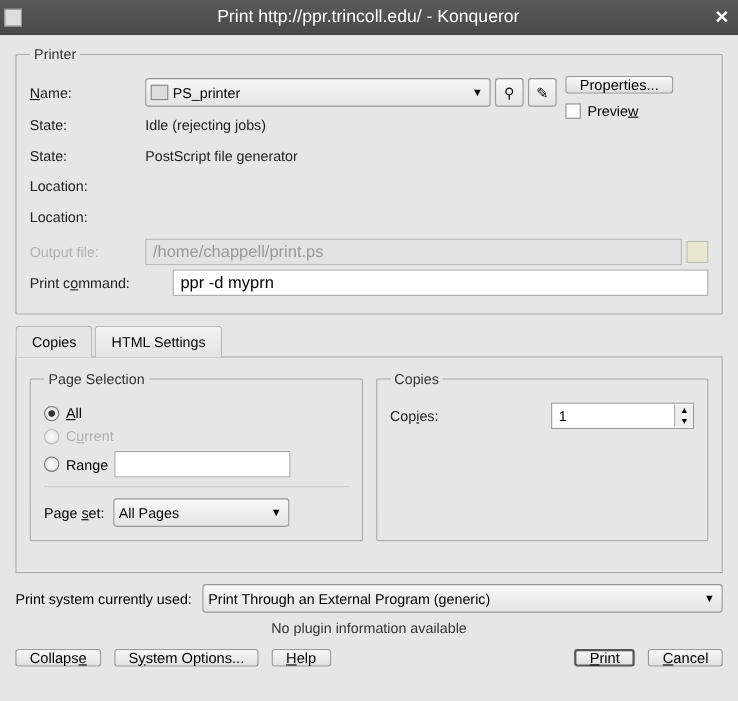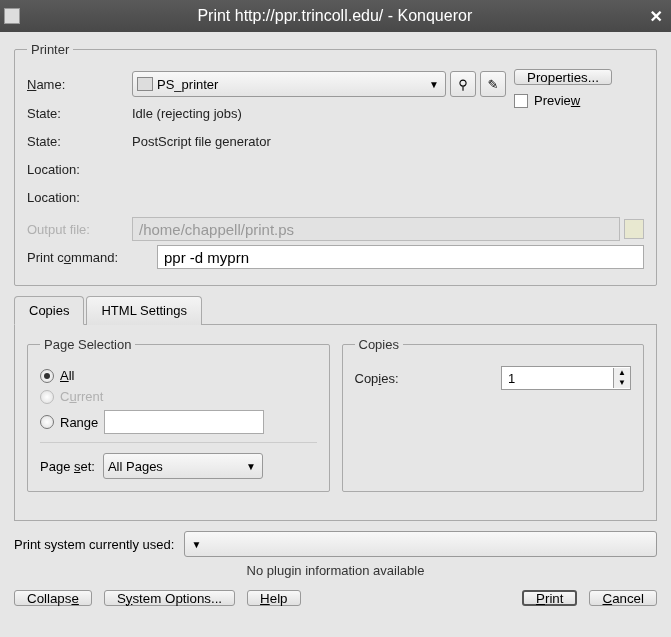--- a/index.html
+++ b/index.html
@@ -245,20 +245,21 @@
               <span>▼</span>
             </span>
         </div>
       </div>
     </fieldset>
   </div>
 
   <div class="sys-row">
     <span>Print system currently used:</span>
     <div class="combo" style="flex:1">
+      <span class="text">Print Through an External Program (generic)</span>
       <span class="arrow">▼</span>
     </div>
   </div>
   <div class="no-plugin">No plugin information available</div>
 
   <div class="footer">
     <button class="btn">Collaps<span class="underline">e</span></button>
     <button class="btn">S<span class="underline">y</span>stem Options...</button>
     <button class="btn"><span class="underline">H</span>elp</button>
     <span class="spacer"></span>

